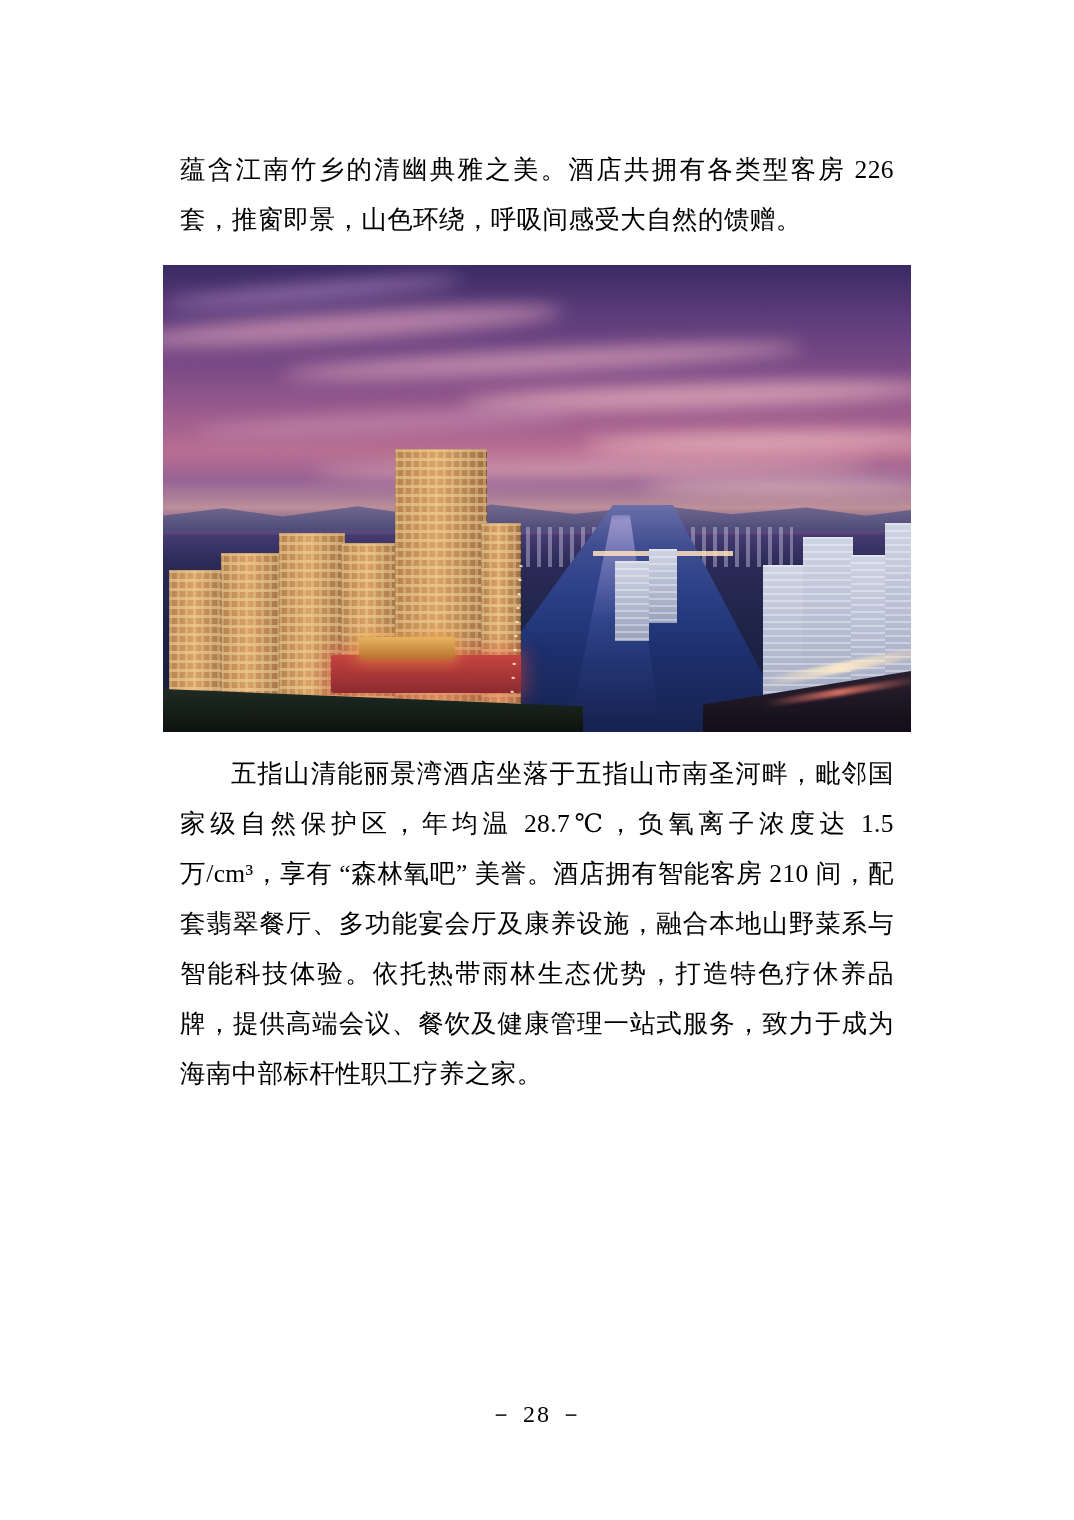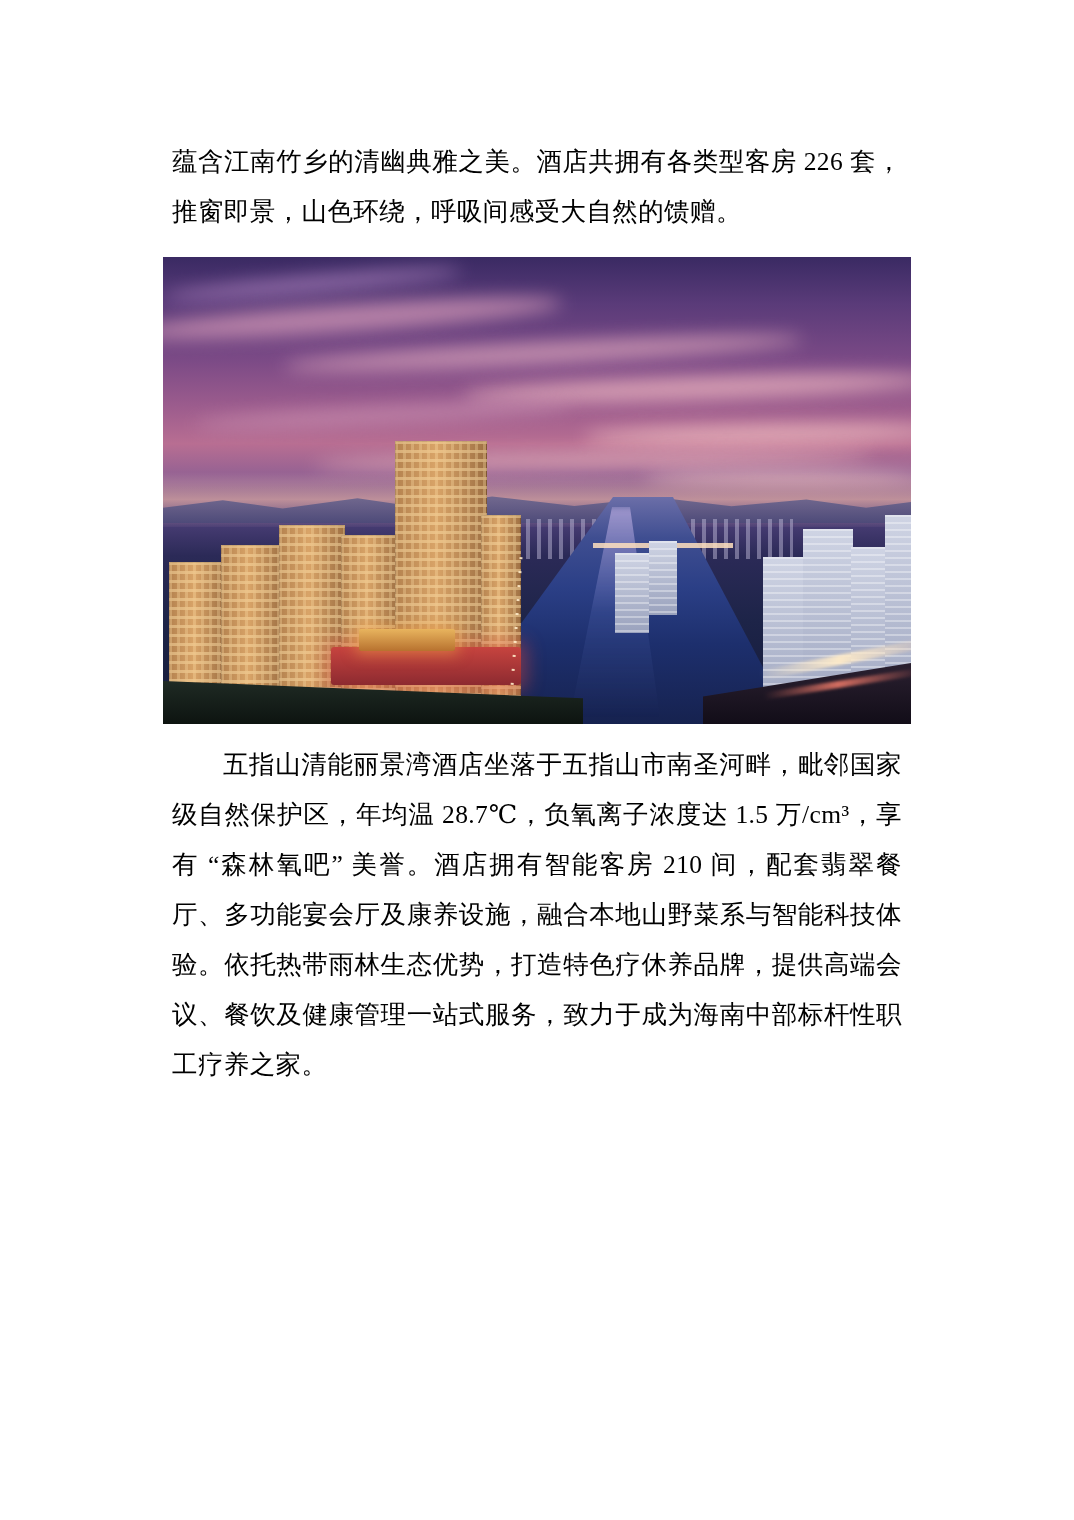--- a/index.html
+++ b/index.html
@@ -31,21 +31,21 @@
     top: 128px;
     width: 748px;
   }
 
   .para {
     font-size: 25.5px;
     line-height: 50px;
     letter-spacing: 0.4px;
     text-align: justify;
     text-justify: inter-ideograph;
-    margin: 9px;
+    margin: 17px;
     color: #000000;
   }
 
   .para.indent {
     text-indent: 2em;
   }
 
   .photo-wrap {
     margin-top: 20px;
     margin-bottom: 16px;
@@ -291,14 +291,15 @@
         <div class="bank-right"></div>
         <div class="road-trail"></div>
         <div class="road-trail2"></div>
       </div>
     </div>
 
     <p class="para indent">五指山清能丽景湾酒店坐落于五指山市南圣河畔，毗邻国家级自然保护区，年均温 28.7℃，负氧离子浓度达 1.5 万/cm³，享有 “森林氧吧” 美誉。酒店拥有智能客房 210 间，配套翡翠餐厅、多功能宴会厅及康养设施，融合本地山野菜系与智能科技体验。依托热带雨林生态优势，打造特色疗休养品牌，提供高端会议、餐饮及健康管理一站式服务，致力于成为海南中部标杆性职工疗养之家。</p>
 
   </div>
 
+  <div class="footer">－ 28 －</div>
 
 </div>
 
 </body></html>

